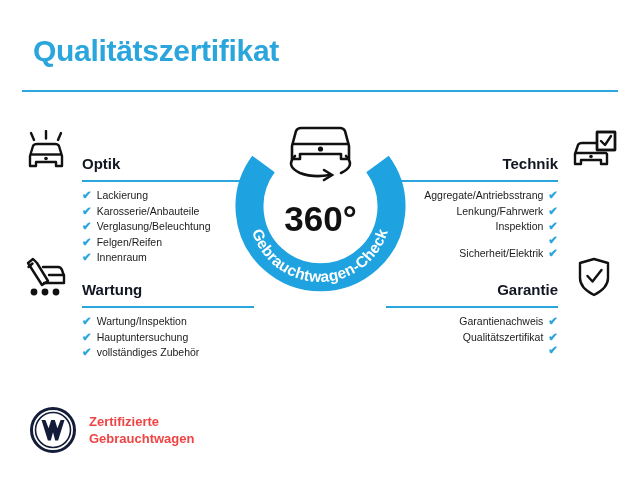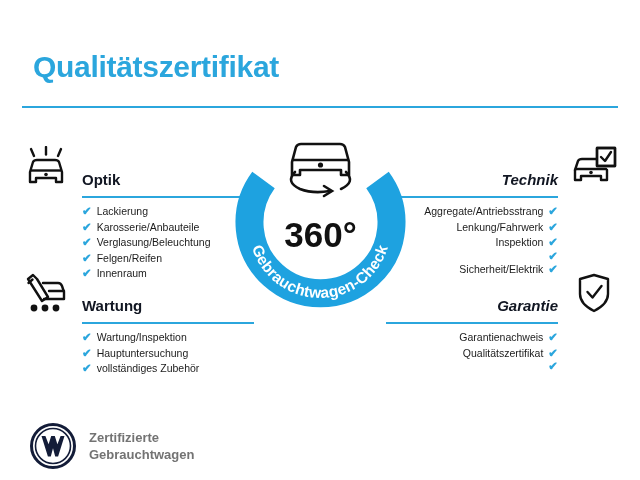--- a/index.html
+++ b/index.html
@@ -11,21 +11,20 @@
     width: 640px;
     height: 480px;
     overflow: hidden;
     font-family: "Liberation Sans", sans-serif;
     position: relative;
   }
   .page {
     position: absolute;
     inset: 0;
     background: #ffffff;
-    margin-top: 16px;
   }
 
   
   .title {
     position: absolute;
     left: 33px;
     top: 34px;
     font-size: 30px;
     font-weight: bold;
     color: #2ba6dd;
@@ -66,21 +65,21 @@
 
   .quad-title {
     position: absolute;
     bottom: 6px;
     font-size: 15px;
     font-weight: bold;
     color: #111622;
     white-space: nowrap;
   }
   .quad-tl .quad-title, .quad-bl .quad-title { left: 60px; }
-  .quad-tr .quad-title, .quad-br .quad-title { right: 60px; font-style: italic; }
+  .quad-tr .quad-title, .quad-br .quad-title { right: 60px; }
 
   .quad-underline {
     position: absolute;
     height: 2px;
     background: #2ba6dd;
     width: 172px;
   }
   .quad-tl .quad-underline, .quad-bl .quad-underline { left: 60px; top: 50px; }
   .quad-tr .quad-underline, .quad-br .quad-underline { right: 60px; top: 50px; }
 
@@ -134,21 +133,21 @@
     left: 29px;
     top: 406px;
     display: flex;
     align-items: center;
   }
   .vw-mark { width: 48px; height: 48px; display: block; }
   .footer-text {
     margin-left: 12px;
     font-size: 13px;
     font-weight: bold;
-    color: #737373;
+    color: #ef4444;
     line-height: 17px;
     white-space: nowrap;
   }
 </style>
 </head>
 <body>
 
 <div class="page">
 
   <div class="title">Qualitätszertifikat</div>

